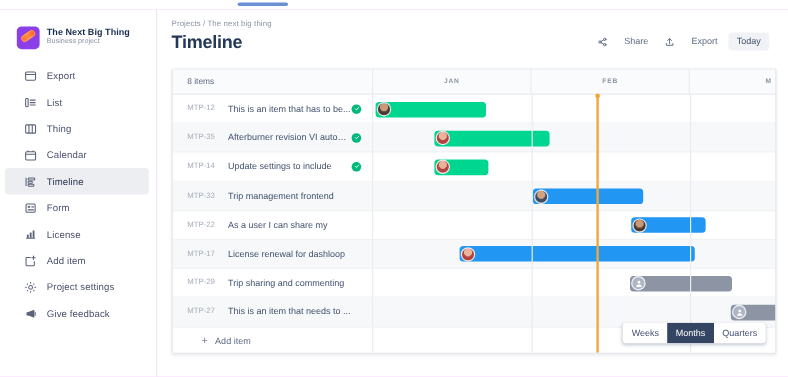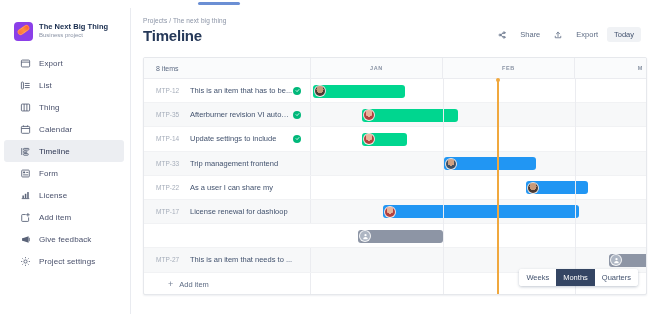--- a/index.html
+++ b/index.html
@@ -307,35 +307,35 @@
             <svg viewBox="0 0 16 16" fill="none" stroke="currentColor" stroke-width="1.3" stroke-linecap="round">
               <path d="M12.5 8.5v4.2a1 1 0 0 1-1 1h-8a1 1 0 0 1-1-1v-8a1 1 0 0 1 1-1h4.2"></path>
               <line x1="11.5" y1="2" x2="11.5" y2="6"></line>
               <line x1="9.5" y1="4" x2="13.5" y2="4"></line>
             </svg>
           </span>
           <span class="nav-label">Add item</span>
         </div>
         <div class="nav-item">
           <span class="nav-icon">
+            <svg viewBox="0 0 16 16" fill="none" stroke="currentColor" stroke-width="1.3">
+              <circle cx="8" cy="8" r="2.3"></circle>
+              <path d="M8 1.6v1.6M8 12.8v1.6M1.6 8h1.6M12.8 8h1.6M3.5 3.5l1.1 1.1M11.4 11.4l1.1 1.1M12.5 3.5l-1.1 1.1M4.6 11.4l-1.1 1.1"></path>
+            </svg>
+          </span>
+          <span class="nav-label">Project settings</span>
+        </div>
+        <div class="nav-item">
+          <span class="nav-icon">
             <svg viewBox="0 0 16 16" fill="none" stroke="currentColor" stroke-width="1.3" stroke-linejoin="round">
               <path d="M3 6.3v3.4l3 .8 6.5 2.3V3.2L6 5.5z" fill="currentColor" stroke="none"></path>
               <path d="M13.5 5.5v5"></path>
             </svg>
           </span>
           <span class="nav-label">Give feedback</span>
-        </div>
-        <div class="nav-item">
-          <span class="nav-icon">
-            <svg viewBox="0 0 16 16" fill="none" stroke="currentColor" stroke-width="1.3">
-              <circle cx="8" cy="8" r="2.3"></circle>
-              <path d="M8 1.6v1.6M8 12.8v1.6M1.6 8h1.6M12.8 8h1.6M3.5 3.5l1.1 1.1M11.4 11.4l1.1 1.1M12.5 3.5l-1.1 1.1M4.6 11.4l-1.1 1.1"></path>
-            </svg>
-          </span>
-          <span class="nav-label">Project settings</span>
         </div>
       </div>
   </div>
 
   <div class="main">
     <div class="breadcrumb">Projects / The next big thing</div>
     <div class="page-head">
       <div class="page-title">Timeline</div>
       <div class="head-actions">
         <button class="hbtn">
@@ -468,20 +468,29 @@
                 </svg>
               </span>
             </div>
             <div class="row-right">
               <div class="bar blue" style="left:72px;width:196px">
                 <span class="bar-avatar av-b"></span>
               </div>
             </div>
           </div>
           <div class="tl-row">
+            <div class="row-left">
+              <span class="row-key">MTP-29</span>
+              <span class="row-title">Trip sharing and commenting</span>
+              <span class="done-dot hidden">
+                <svg viewBox="0 0 16 16" fill="none" stroke="#ffffff" stroke-width="2.6" stroke-linecap="round" stroke-linejoin="round">
+                  <path d="M3.5 8.4 6.6 11.5 12.5 5"></path>
+                </svg>
+              </span>
+            </div>
             <div class="row-right">
               <div class="bar gray" style="left:214px;width:85px">
                 <span class="bar-avatar av-ph">
                   <svg viewBox="0 0 16 16" fill="currentColor">
                     <circle cx="8" cy="5" r="2.6"></circle>
                     <path d="M2.8 14c0-3 2.4-5 5.2-5s5.2 2 5.2 5z"></path>
                   </svg>
                 </span>
               </div>
             </div>

